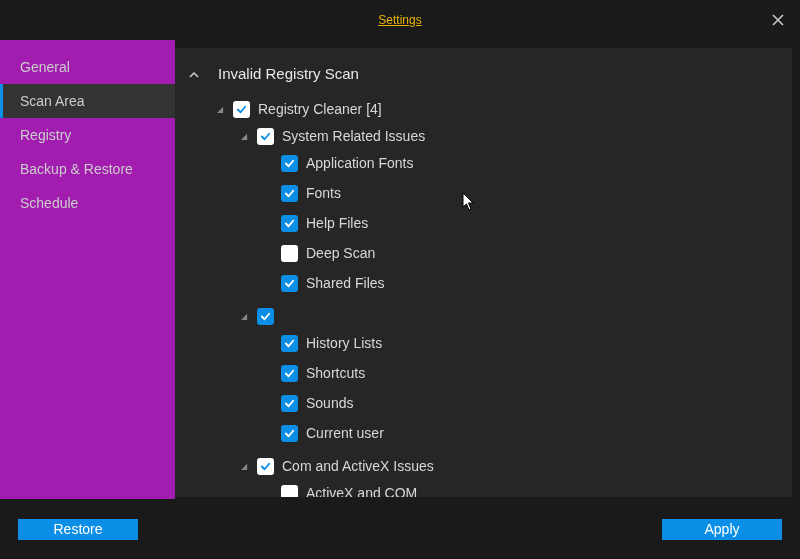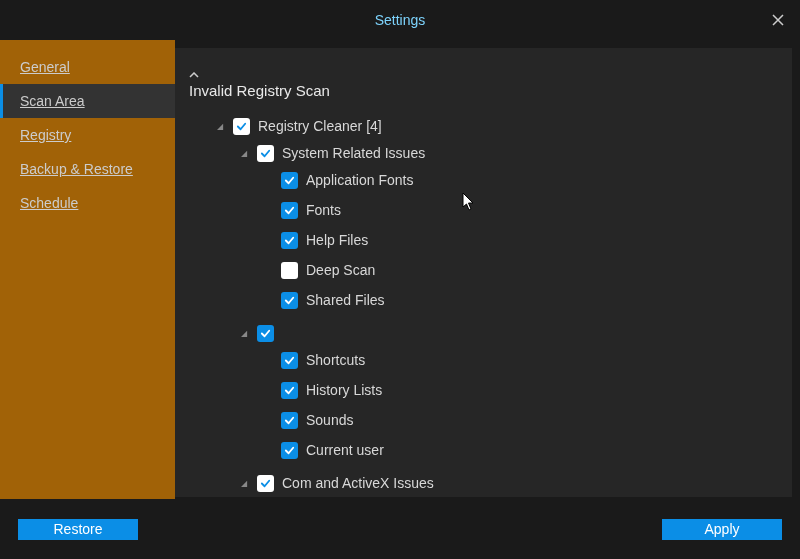--- a/index.html
+++ b/index.html
@@ -1,37 +1,37 @@
 <!DOCTYPE html>
 <html><head>
   <meta charset="utf-8">
   <style>
     * { margin: 0; padding: 0; box-sizing: border-box; font-family: "Segoe UI", Arial, sans-serif; }
     body { width: 800px; height: 559px; background: #1a1a1a; color: #cccccc; overflow: hidden; position: relative; }
     
     .titlebar { height: 40px; display: flex; align-items: center; justify-content: center; position: relative; background: #1a1a1a; }
-    .titlebar-title { font-size: 14px; color: #7dd3fc; }
+    .titlebar-title { font-size: 12px; color: #eab308; text-decoration: underline; }
     .close-btn { position: absolute; right: 12px; top: 10px; width: 20px; height: 20px; cursor: pointer; display: flex; align-items: center; justify-content: center; }
     .close-btn svg { width: 12px; height: 12px; }
     
     .body-area { display: flex; height: 459px; }
     
-    .sidebar { width: 175px; background: #a16207; padding-top: 10px; text-decoration: underline; }
+    .sidebar { width: 175px; background: #a21caf; padding-top: 10px; }
     .sidebar-item { padding: 9px 20px; font-size: 14px; color: #cccccc; cursor: pointer; position: relative; }
     .sidebar-item.active { background: #333333; }
     .sidebar-item.active::before { content: ""; position: absolute; left: 0; top: 0; bottom: 0; width: 3px; background: #0b8ee6; }
     
     .content { flex: 1; background: #262626; margin: 8px 8px 2px 0; position: relative; overflow: hidden; }
     .scroll-area { position: absolute; inset: 0; overflow-y: auto; padding: 10px 14px 10px 14px; }
     
     .scroll-area::-webkit-scrollbar { width: 10px; }
     .scroll-area::-webkit-scrollbar-track { background: #262626; }
     .scroll-area::-webkit-scrollbar-thumb { background: #666; border-radius: 2px; }
     
-    .section-header { display: flex; gap: 0; padding: 6px 0; cursor: pointer; flex-direction: column; }
+    .section-header { display: flex; align-items: center; gap: 17px; padding: 6px 0; cursor: pointer; }
     .section-header .chev { width: 12px; display: inline-block; }
     .section-title { font-size: 15px; color: #e8e8e8; }
     
     .tree { padding: 6px 0 0 26px; }
     .tree-node { padding: 3px 0; }
     .tree-row { display: flex; align-items: center; gap: 8px; min-height: 24px; }
     .tree-children { padding-left: 24px; }
     .caret-col { width: 10px; display: flex; justify-content: center; color: #888; font-size: 8px; }
     
     .chk { width: 17px; height: 17px; border-radius: 3px; display: inline-flex; align-items: center; justify-content: center; flex-shrink: 0; cursor: pointer; }
@@ -166,32 +166,32 @@
                 </div>
                 <div class="tree-children">
                   <div class="tree-node">
                     <div class="tree-row">
                       <span class="caret-col"></span>
                       <span class="chk blue">
                         <svg viewBox="0 0 12 12">
                           <path d="M2 6 L5 9 L10 3" stroke-width="2" fill="none" stroke-linecap="round" stroke-linejoin="round"></path>
                         </svg>
                       </span>
+                      <span class="tree-label">History Lists</span>
+                    </div>
+                  </div>
+                  <div class="tree-node">
+                    <div class="tree-row">
+                      <span class="caret-col"></span>
+                      <span class="chk blue">
+                        <svg viewBox="0 0 12 12">
+                          <path d="M2 6 L5 9 L10 3" stroke-width="2" fill="none" stroke-linecap="round" stroke-linejoin="round"></path>
+                        </svg>
+                      </span>
                       <span class="tree-label">Shortcuts</span>
-                    </div>
-                  </div>
-                  <div class="tree-node">
-                    <div class="tree-row">
-                      <span class="caret-col"></span>
-                      <span class="chk blue">
-                        <svg viewBox="0 0 12 12">
-                          <path d="M2 6 L5 9 L10 3" stroke-width="2" fill="none" stroke-linecap="round" stroke-linejoin="round"></path>
-                        </svg>
-                      </span>
-                      <span class="tree-label">History Lists</span>
                     </div>
                   </div>
                   <div class="tree-node">
                     <div class="tree-row">
                       <span class="caret-col"></span>
                       <span class="chk blue">
                         <svg viewBox="0 0 12 12">
                           <path d="M2 6 L5 9 L10 3" stroke-width="2" fill="none" stroke-linecap="round" stroke-linejoin="round"></path>
                         </svg>
                       </span>
@@ -214,20 +214,29 @@
               <div class="tree-node">
                 <div class="tree-row">
                   <span class="caret-col">◢</span>
                   <span class="chk white">
                     <svg viewBox="0 0 12 12">
                       <path d="M2 6 L5 9 L10 3" stroke-width="2" fill="none" stroke-linecap="round" stroke-linejoin="round"></path>
                     </svg>
                   </span>
                   <span class="tree-label">Com and ActiveX Issues</span>
                 </div>
+                <div class="tree-children">
+                  <div class="tree-node">
+                    <div class="tree-row">
+                      <span class="caret-col"></span>
+                      <span class="chk white empty"></span>
+                      <span class="tree-label">ActiveX and COM</span>
+                    </div>
+                  </div>
+                </div>
               </div>
             </div>
           </div>
         </div>
     </div>
   </div>
 </div>
 
 <div class="footer">
   <button class="btn">Restore</button>

